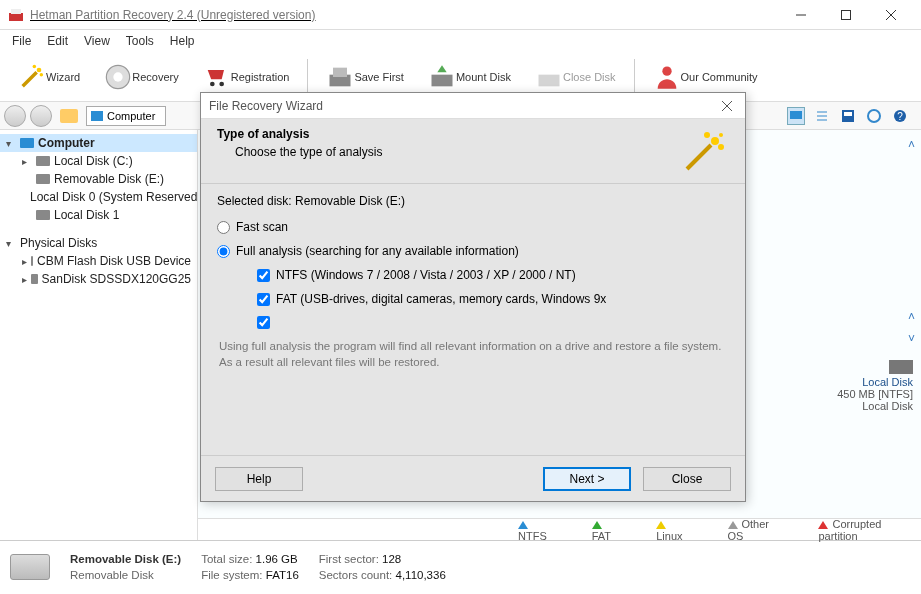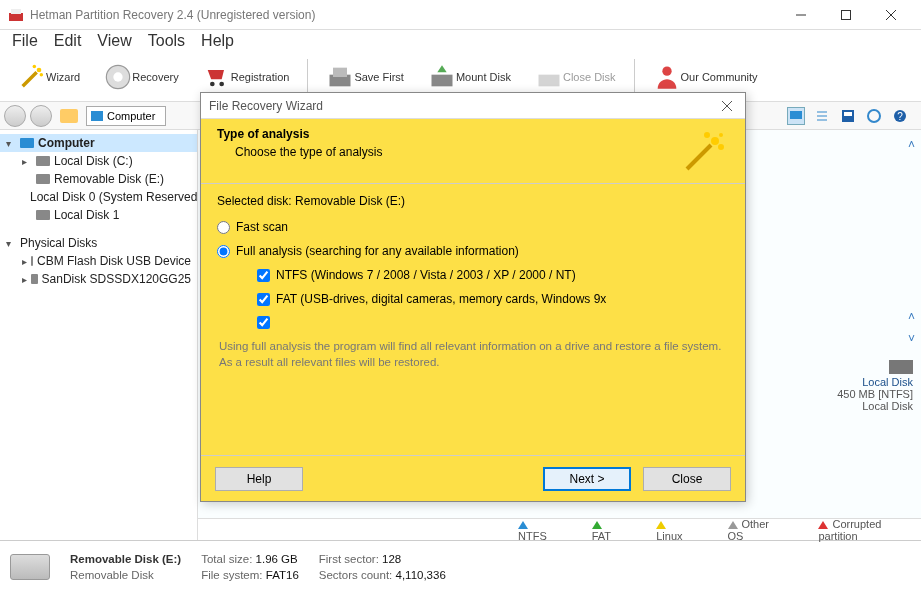--- a/index.html
+++ b/index.html
@@ -1,27 +1,27 @@
 <!DOCTYPE html>
 <html><head>
 <meta charset="utf-8">
 <style>
 * { box-sizing: border-box; margin: 0; padding: 0; font-family: "Segoe UI", Tahoma, sans-serif; }
 body { width: 921px; height: 594px; background: #fff; overflow: hidden; position: relative; font-size: 12px; }
 
 
-.titlebar { height: 30px; background: #fff; border-bottom: 1px solid #ddd; display: flex; align-items: center; padding: 0 8px; }
+.titlebar { height: 30px; background: #fff; border-bottom: 1px solid #ddd; display: flex; align-items: center; padding: 0 8px; text-decoration: underline; }
 .titlebar-icon { width: 16px; height: 16px; margin-right: 6px; }
 .titlebar-icon svg { width:16px; height:16px; }
 .titlebar-text { flex: 1; color: #777; font-size: 12px; }
 .win-controls { display: flex; }
 .win-btn { width: 45px; height: 30px; display: flex; align-items: center; justify-content: center; color: #555; }
 
 
-.menubar { height: 22px; display: flex; align-items: center; padding: 0 4px; font-size: 16px; }
+.menubar { height: 22px; display: flex; align-items: center; padding: 0 4px; font-size: 12px; }
 .menubar-item { padding: 2px 8px; color: #333; }
 
 
 .toolbar { height: 50px; display: flex; align-items: center; padding: 0 8px; gap: 4px; border-bottom: 1px solid #ddd; }
 .tool-btn { display: flex; flex-direction: row; align-items: center; padding: 2px 10px; font-size: 11px; color: #333; }
 .tool-icon { width: 28px; height: 28px; display:flex; align-items:center; justify-content:center; }
 .tool-sep { width: 1px; height: 36px; background: #ccc; margin: 0 4px; }
 
 
 .navbar { height: 28px; display: flex; align-items: center; padding: 0 4px; gap: 4px; border-bottom: 1px solid #ddd; background: #f8f8f8; }
@@ -56,21 +56,21 @@
 
 .statusbar { height: 52px; border-top: 1px solid #ccc; display: flex; align-items: center; padding: 6px 10px; gap: 20px; font-size: 11.5px; color: #333; }
 .sb-icon { width: 40px; height: 26px; background: linear-gradient(#ddd,#bbb); border-radius: 3px; border:1px solid #999; }
 .sb-col { display: flex; flex-direction: column; gap: 4px; }
 .sb-bar { width: 120px; height: 12px; border:1px solid #5a8fc0; background:#eef5fc; display:inline-block; vertical-align:middle; }
 .sb-bar-fill { height:100%; width:5%; background:#5a8fc0; }
 .sb-label { color:#666; }
 .sb-val { color:#111; }
 
 
-.dialog { position: absolute; left: 200px; top: 92px; width: 546px; height: 410px; background: #fde047; border: 1px solid #888; box-shadow: 2px 2px 10px rgba(0,0,0,.2); }
+.dialog { position: absolute; left: 200px; top: 92px; width: 546px; height: 410px; background: #e5e5e5; border: 1px solid #888; box-shadow: 2px 2px 10px rgba(0,0,0,.2); }
 .dlg-title { height: 26px; background: #fff; border-bottom: 1px solid #ddd; display:flex; align-items:center; padding:0 8px; color:#555; font-size:12px; }
 .dlg-close { margin-left:auto; width:20px; height:20px; display:flex; align-items:center; justify-content:center; color:#555; }
 .dlg-body { padding: 8px 16px 0 16px; }
 .dlg-head { display:flex; }
 .dlg-head-text { flex:1; }
 .dlg-h1 { font-weight: bold; font-size: 12px; margin-bottom: 4px; }
 .dlg-sub { font-size: 12px; padding-left: 18px; margin-bottom: 12px; }
 .wand { width: 48px; height: 48px; }
 .dlg-hr { border: none; border-top: 1px solid #ccc; margin: 8px -16px 10px -16px; }
 .dlg-line { font-size: 12px; margin-bottom: 12px; }

